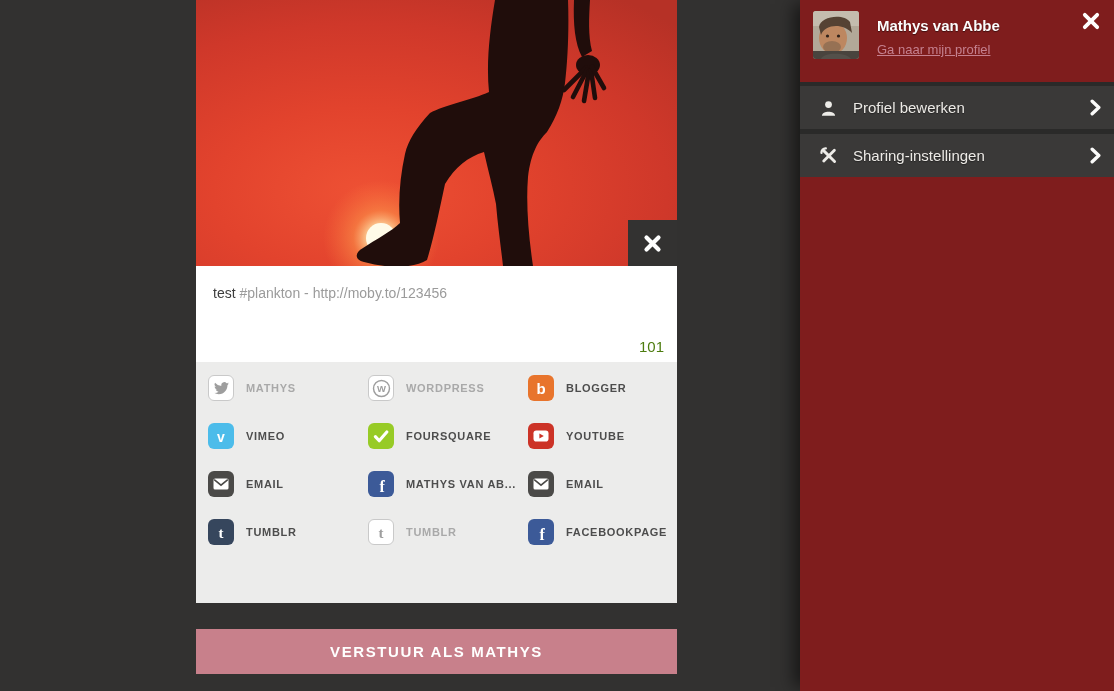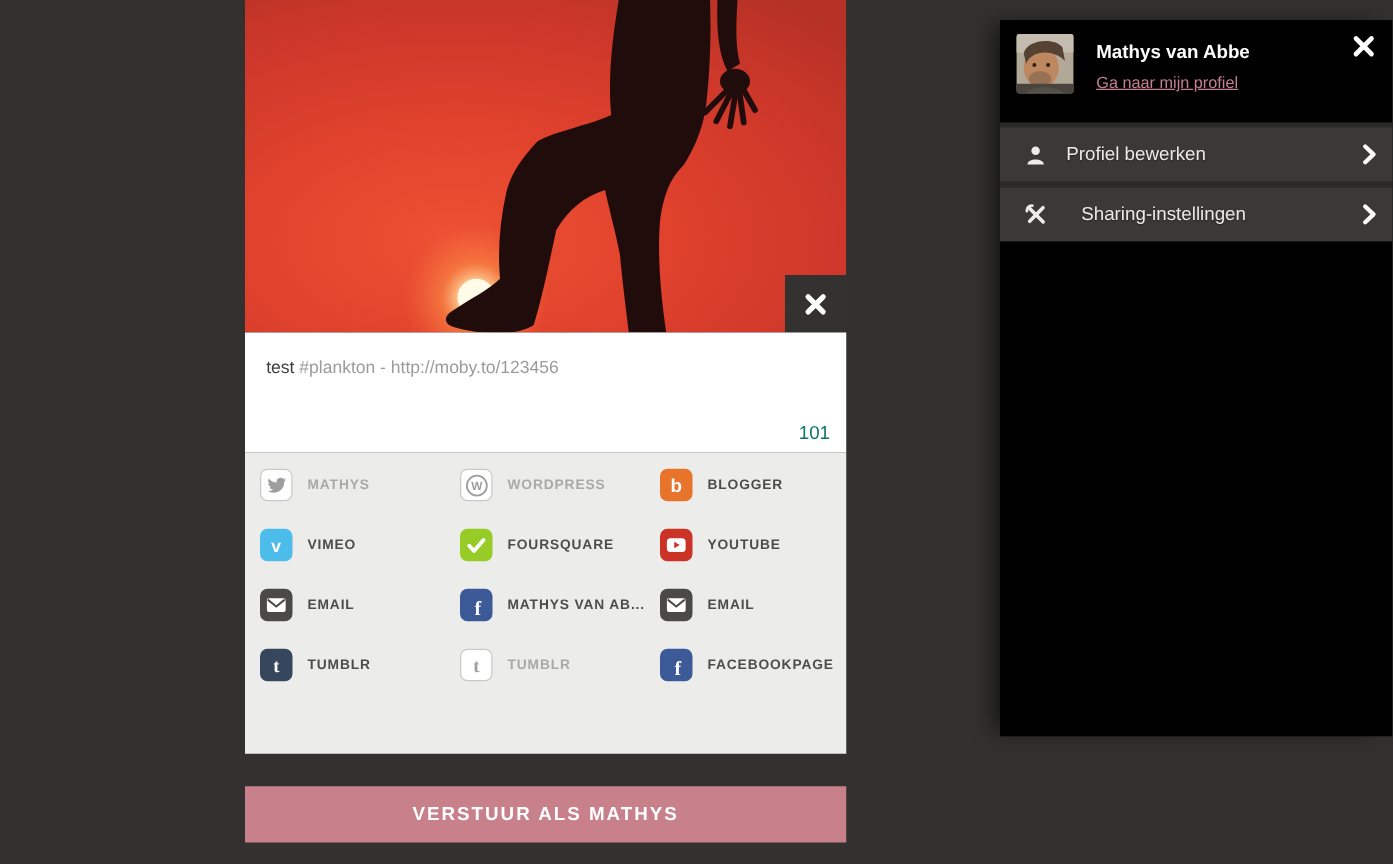--- a/index.html
+++ b/index.html
@@ -13,21 +13,21 @@
   .content-col{position:absolute;left:196px;top:0;width:481px;}
   .photo{position:relative;width:481px;height:266px;}
   .photo svg{display:block;}
   .photo-close{
     position:absolute;right:0;bottom:0;width:49px;height:46px;
     background:#333231;display:flex;align-items:center;justify-content:center;cursor:pointer;
   }
   .caption-card{position:relative;width:481px;height:96px;background:#ffffff;}
   .caption-text{padding:15px 16px 0 17px;font-size:14px;line-height:24px;color:#9b9b9b;cursor:text;}
   .caption-lead{color:#3c3c3c;}
-  .char-count{position:absolute;right:13px;bottom:7px;font-size:15px;color:#0f766e;text-align:center;}
+  .char-count{position:absolute;right:13px;bottom:7px;font-size:15px;color:#4d7c0f;text-align:center;}
   .services{
     width:481px;height:241px;background:#ececeb;box-sizing:border-box;
     display:grid;grid-template-columns:160px 160px 161px;grid-auto-rows:48px;
     padding:2px 0 0 12px;
   }
   .service{display:flex;align-items:center;cursor:pointer;}
   .s-icon{
     width:26px;height:26px;border-radius:6px;flex:0 0 26px;box-sizing:border-box;
     display:flex;align-items:center;justify-content:center;
   }
@@ -37,40 +37,40 @@
     color:#4d4d4d;white-space:nowrap;
   }
   .service.inactive .s-label{color:#a9a9a9;}
   .send-btn{
     margin-top:26px;width:481px;height:45px;background:#c8808b;border:none;
     color:#ffffff;font-family:"Liberation Sans",sans-serif;font-size:15px;font-weight:bold;
     letter-spacing:1.6px;display:flex;align-items:center;justify-content:center;cursor:pointer;
   }
   
   .side-panel{
-    position:absolute;left:800px;top:16px;width:314px;height:573px;
-    background:#000000;box-shadow:-10px 0 16px -4px rgba(0,0,0,.55);
+    position:absolute;left:800px;top:0;width:314px;height:691px;
+    background:#7f1d1d;box-shadow:-10px 0 16px -4px rgba(0,0,0,.55);
   }
   .panel-header{position:relative;height:82px;}
   .avatar{position:absolute;left:13px;top:11px;width:46px;height:48px;border-radius:3px;overflow:hidden;}
   .profile-name{
     position:absolute;left:77px;top:17px;font-size:15px;font-weight:bold;color:#fdfdfd;
     text-shadow:0 1px 1px rgba(0,0,0,.5);
   }
   .profile-link{
     position:absolute;left:77px;top:42px;font-size:13px;color:#c5808f;
     text-decoration:underline;cursor:pointer;
   }
   .panel-close{position:absolute;right:12px;top:12px;width:22px;height:22px;cursor:pointer;
     display:flex;align-items:center;justify-content:center;}
   .side-menu{background:#2a2a29;}
   .menu-item{
     height:43px;background:#3a3938;display:flex;align-items:center;position:relative;cursor:pointer;
   }
-  .menu-item + .menu-item{margin-top:5px;gap:12px;}
+  .menu-item + .menu-item{margin-top:5px;}
   .side-menu{padding-top:4px;}
   .menu-icon{width:22px;margin-left:17px;margin-right:14px;display:flex;justify-content:center;}
   .menu-label{font-size:15px;color:#eceae6;text-shadow:0 1px 1px rgba(0,0,0,.4);}
   .menu-chevron{position:absolute;right:13px;top:13px;}
 </style>
 </head>
 <body>
 
 <div class="content-col">
 

